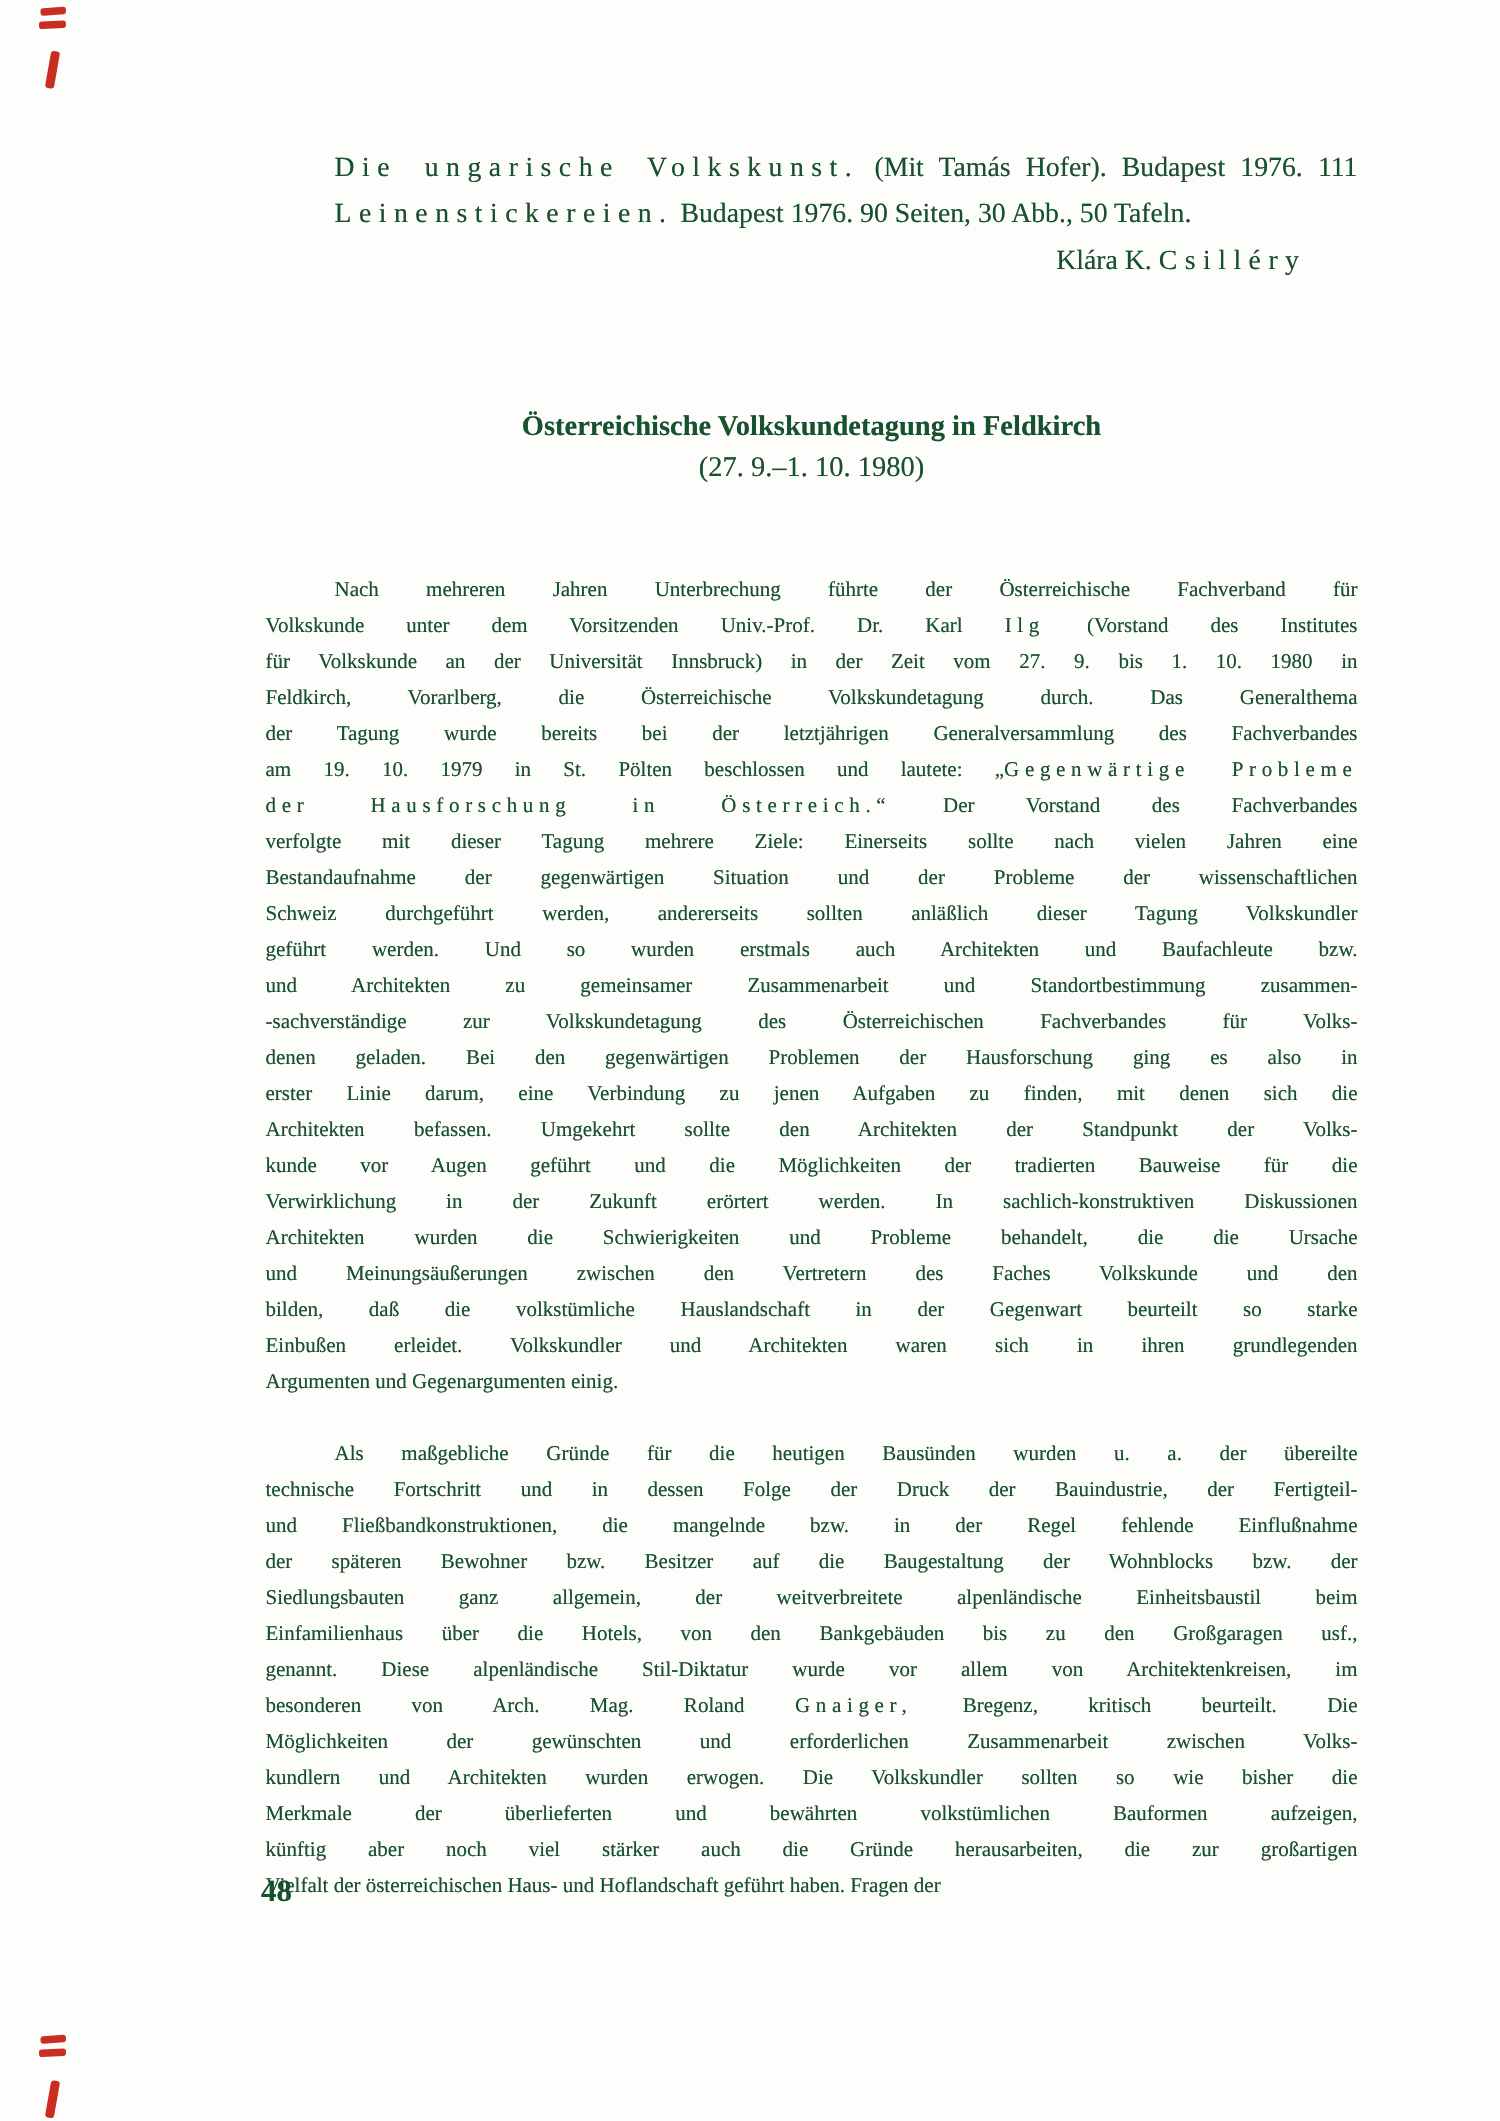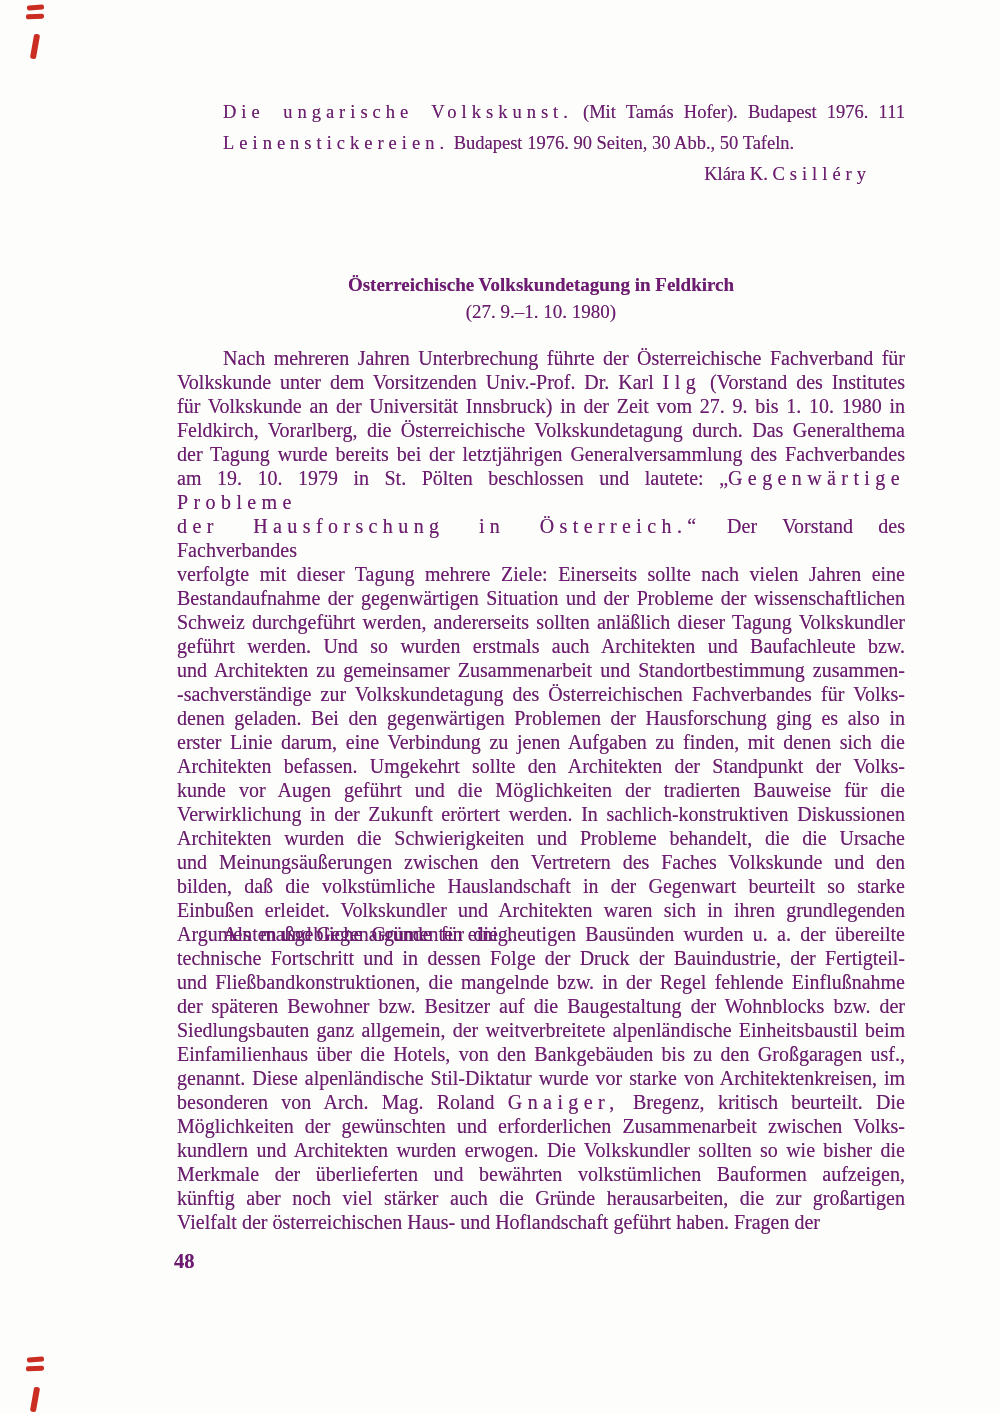--- a/index.html
+++ b/index.html
@@ -5,21 +5,21 @@
   html, body { margin: 0; padding: 0; }
   body {
     width: 1000px; height: 1414px;
     background: #ffffff;
     font-family: "Liberation Serif", "DejaVu Serif", serif;
   }
   .page {
     position: relative;
     width: 1000px; height: 1414px;
     background: #fdfdfc;
-    color: #701a75;
+    color: #14532d;
     overflow: hidden;
   }
   .content {
     position: absolute;
     left: 177px;
     width: 728px;
   }
   .line {
     text-align: justify;
     text-align-last: justify;
@@ -37,23 +37,24 @@
   }
   .heading {
     top: 271px;
     text-align: center;
     font-size: 19px;
     line-height: 27px;
     text-shadow: 0 0 0.4px rgba(20,15,10,0.5);
   }
   .heading .title { font-weight: 700; }
   .bodytext {
-    font-size: 20px;
+    font-size: 14px;
     line-height: 24px;
     text-shadow: 0 0 0.4px rgba(20,15,10,0.5);
+    margin-top: 36px;
   }
   .body1 { top: 346px; }
   .body2 { top: 922px; }
   .pagenum {
     position: absolute;
     left: 174px; top: 1250px;
     font-size: 20.5px;
     text-shadow: 0 0 0.4px rgba(20,15,10,0.5);
     font-weight: bold;
   }
@@ -120,21 +121,21 @@
       <div class="line noj"><span>Argumenten und Gegenargumenten einig.</span></div>
     </div>
 
   <div class="body2 bodytext content">
       <div class="line indent"><span>Als maßgebliche Gründe für die heutigen Bausünden wurden u. a. der übereilte</span></div>
       <div class="line"><span>technische Fortschritt und in dessen Folge der Druck der Bauindustrie, der Fertigteil-</span></div>
       <div class="line"><span>und Fließbandkonstruktionen, die mangelnde bzw. in der Regel fehlende Einflußnahme</span></div>
       <div class="line"><span>der späteren Bewohner bzw. Besitzer auf die Baugestaltung der Wohnblocks bzw. der</span></div>
       <div class="line"><span>Siedlungsbauten ganz allgemein, der weitverbreitete alpenländische Einheitsbaustil beim</span></div>
       <div class="line"><span>Einfamilienhaus über die Hotels, von den Bankgebäuden bis zu den Großgaragen usf.,</span></div>
-      <div class="line"><span>genannt. Diese alpenländische Stil-Diktatur wurde vor starke von Architektenkreisen, im</span></div>
+      <div class="line"><span>genannt. Diese alpenländische Stil-Diktatur wurde vor allem von Architektenkreisen, im</span></div>
       <div class="line"><span>besonderen von Arch. Mag. Roland </span><span class="sp">Gnaiger,</span><span> Bregenz, kritisch beurteilt. Die</span></div>
       <div class="line"><span>Möglichkeiten der gewünschten und erforderlichen Zusammenarbeit zwischen Volks-</span></div>
       <div class="line"><span>kundlern und Architekten wurden erwogen. Die Volkskundler sollten so wie bisher die</span></div>
       <div class="line"><span>Merkmale der überlieferten und bewährten volkstümlichen Bauformen aufzeigen,</span></div>
       <div class="line"><span>künftig aber noch viel stärker auch die Gründe herausarbeiten, die zur großartigen</span></div>
       <div class="line noj"><span>Vielfalt der österreichischen Haus- und Hoflandschaft geführt haben. Fragen der</span></div>
     </div>
 
   <div class="pagenum">48</div>
 

